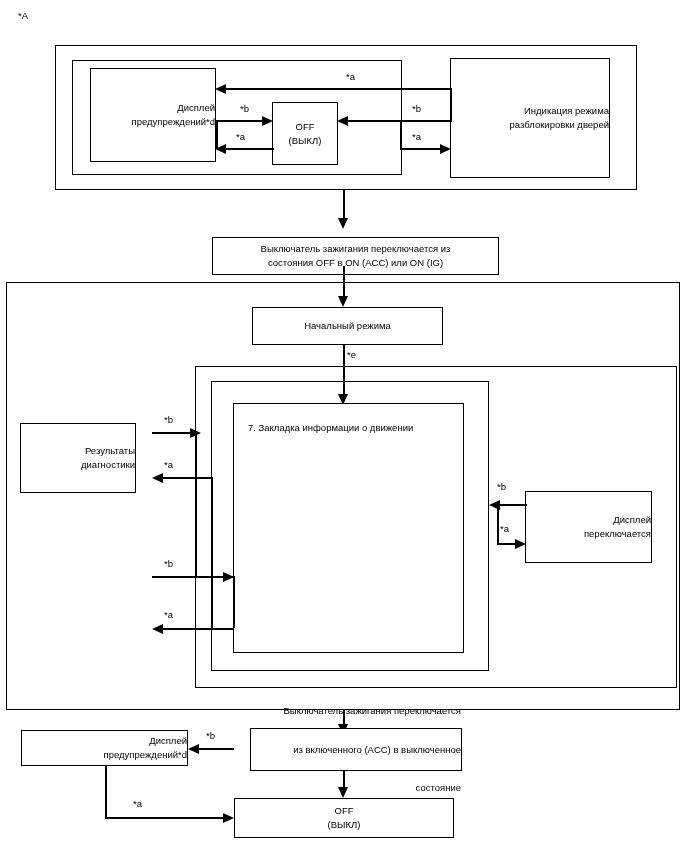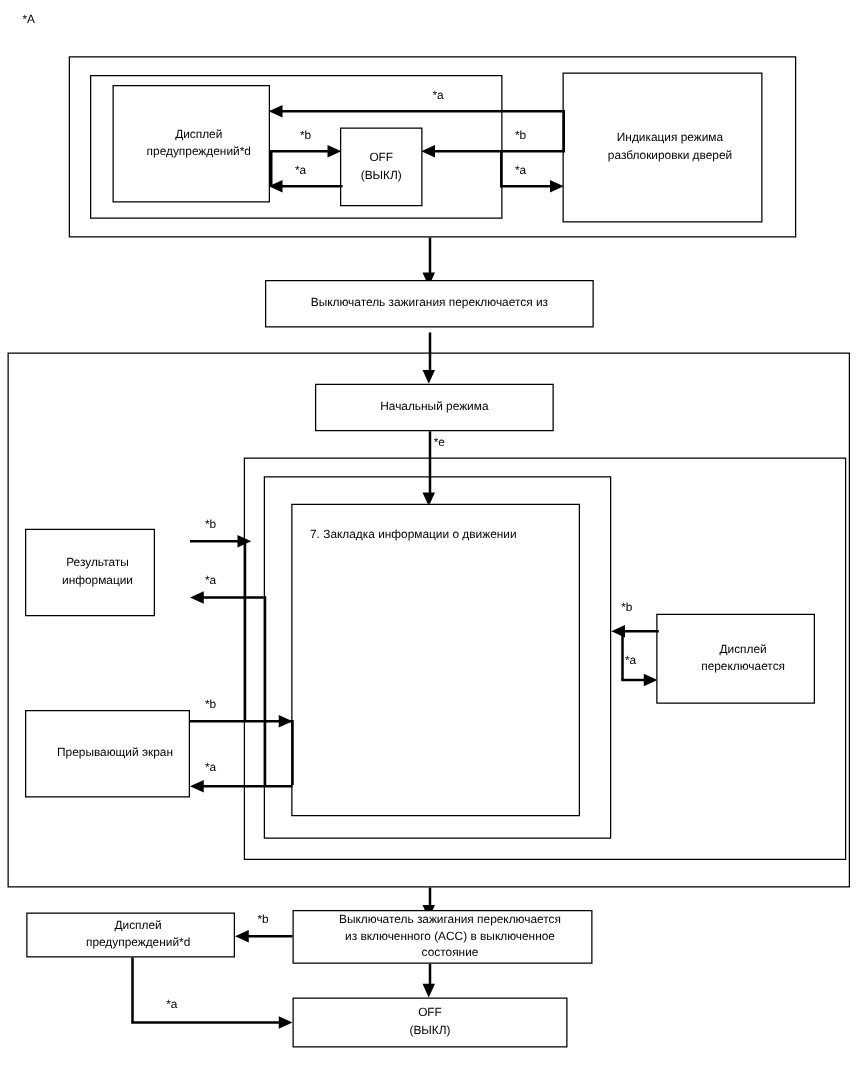--- a/index.html
+++ b/index.html
@@ -28,21 +28,21 @@
     border: 1.5px solid #000;
     box-sizing: border-box;
     background: #fff;
     display: flex;
     flex-direction: column;
     justify-content: center;
     font-size: 9.5px;
     line-height: 1.45;
   }
   .box.center { align-items: center; text-align: center; }
-  .box.left   { align-items: center; text-align: left; padding-left: 12px; }
+  .box.left   { align-items: flex-end; text-align: left; padding-left: 12px; }
   .box .ln { display: block; white-space: pre; }
 
   
   .hline, .vline {
     position: absolute;
     background: #000;
   }
   .hline { height: 1.6px; }
   .vline { width: 1.6px; }
 
@@ -137,22 +137,23 @@
   <div class="arrow right" style="left:440px; top:143.5px;"></div>
   <div class="lbl" style="left:412px; top:132px;">*a</div>
 
   <div class="vline" style="left:450px; top:88px; height:33px;"></div>
   <div class="vline" style="left:400px; top:120px; height:29px;"></div>
   <div class="vline" style="left:216px; top:120px; height:29px;"></div>
 
   <div class="vline" style="left:343px; top:190px; height:34px;"></div>
   <div class="arrow down" style="left:338px; top:218px;"></div>
 
-  <div class="box center" style="left:212px; top:224px; width:263px; height:38px;">
+  <div class="box center" style="left:212px; top:237px; width:287px; height:38px;">
     <span class="ln">Выключатель зажигания переключается из</span>
+    <span class="ln">состояния OFF в ON (ACC) или ON (IG)</span>
   </div>
 
   <div class="vline" style="left:343px; top:266px; height:36px;"></div>
   <div class="arrow down" style="left:338px; top:296px;"></div>
 
   <div class="panel" style="left:6px; top:282px; width:674px; height:428px;"></div>
 
   <div class="box center" style="left:252px; top:307px; width:191px; height:38px;">
     <span class="ln">Начальный режима</span>
   </div>
@@ -161,37 +162,34 @@
   <div class="arrow down" style="left:338px; top:394px;"></div>
   <div class="lbl" style="left:347px; top:350px;">*e</div>
 
   <div class="panel" style="left:195px; top:366px; width:482px; height:322px;"></div>
   <div class="panel" style="left:211px; top:381px; width:278px; height:290px;"></div>
 
   <div class="box" id="display-state-box" style="left:233px; top:403px; width:231px; height:250px;">
     <div class="ds-item">7. Закладка информации о движении</div>
   </div>
 
-  <div class="box left" style="left:20px; top:423px; width:104px; height:70px;">
+  <div class="box left" style="left:20px; top:423px; width:116px; height:70px;">
     <span class="ln">Результаты</span>
-    <span class="ln">информации</span>
+    <span class="ln">диагностики</span>
   </div>
 
   <div class="hline" style="left:152px; top:432px; width:43px;"></div>
   <div class="arrow right" style="left:190px; top:427.5px;"></div>
   <div class="lbl" style="left:164px; top:415px;">*b</div>
 
   <div class="hline" style="left:160px; top:477px; width:51px;"></div>
   <div class="arrow left" style="left:152px; top:472.5px;"></div>
   <div class="vline" style="left:210px; top:477px; height:0px;"></div>
   <div class="lbl" style="left:164px; top:460px;">*a</div>
 
-  <div class="box left" style="left:20px; top:568px; width:132px; height:70px;">
-    <span class="ln">Прерывающий экран</span>
-  </div>
 
   <div class="hline" style="left:152px; top:576px; width:81px;"></div>
   <div class="arrow right" style="left:223px; top:571.5px;"></div>
   <div class="lbl" style="left:164px; top:559px;">*b</div>
 
   <div class="hline" style="left:160px; top:628px; width:74px;"></div>
   <div class="arrow left" style="left:152px; top:623.5px;"></div>
   <div class="lbl" style="left:164px; top:610px;">*a</div>
 
   <div class="vline" style="left:195px; top:432px; height:145px;"></div>
@@ -214,21 +212,21 @@
   <div class="vline" style="left:497px; top:504px; height:40px;"></div>
 
   <div class="vline" style="left:343px; top:710px; height:24px;"></div>
   <div class="arrow down" style="left:338px; top:724px;"></div>
 
   <div class="box left" style="left:21px; top:730px; width:167px; height:36px;">
     <span class="ln">Дисплей</span>
     <span class="ln">предупреждений*d</span>
   </div>
 
-  <div class="box left" style="left:234px; top:728px; width:240px; height:43px;">
+  <div class="box left" style="left:250px; top:728px; width:212px; height:43px;gap:25px;">
     <span class="ln">Выключатель зажигания переключается</span>
     <span class="ln">из включенного (ACC) в выключенное</span>
     <span class="ln">состояние</span>
   </div>
 
   <div class="hline" style="left:196px; top:748px; width:38px;"></div>
   <div class="arrow left" style="left:188px; top:743.5px;"></div>
   <div class="lbl" style="left:206px; top:731px;">*b</div>
 
   <div class="vline" style="left:105px; top:766px; height:52px;"></div>

